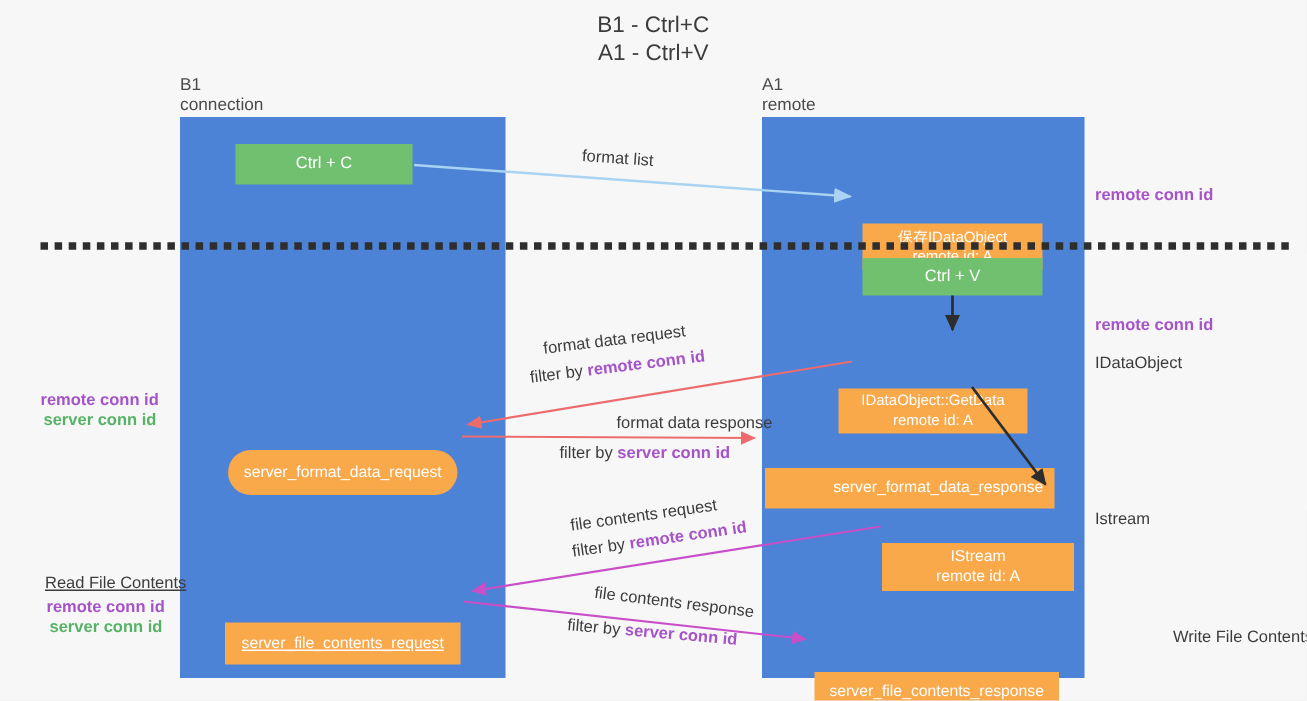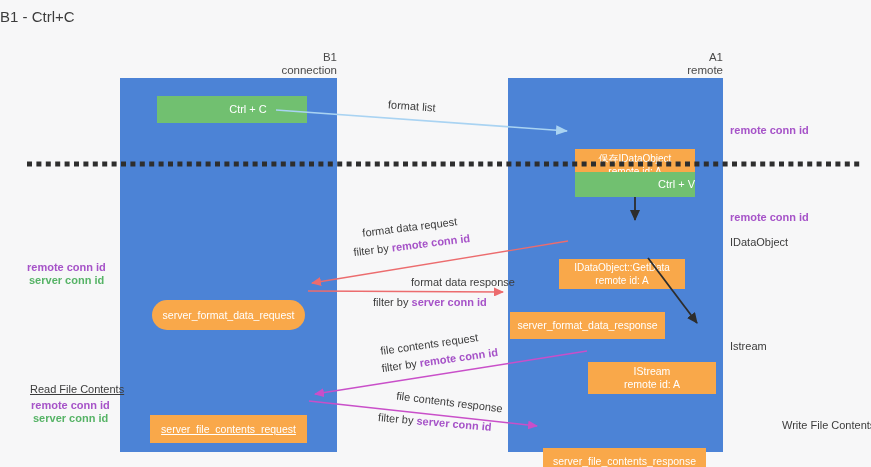--- a/index.html
+++ b/index.html
@@ -6,23 +6,23 @@
     --blue:#4c83d6; --green:#71c070; --orange:#f9a84a; --purple:#a653c8;
     --green_text:#56b366; --salmon:#ec6c6e; --magenta:#c94fc9;
     --light_blue:#a9d3f2; --dark:#3c3c3c; --background:#f7f7f8; --dash:#2e2e2e;
   }
   html,body{margin:0;padding:0;}
   body{font-family:"Liberation Sans", sans-serif; background:#e9e9e9;}
   .canvas{
     position:relative; width:871px; height:467px; background:var(--background);
     overflow:hidden; margin:0 auto;
   }
-  .title{position:absolute; top:7px; left:0; right:0; 
+  .title{position:absolute; top:7px; left:0; right:0; text-align:center;
     font-size:15px; color:var(--dark); line-height:19px;}
-  .col-header{position:absolute; text-align:right; font-size:11.5px;
+  .col-header{position:absolute; text-align:left; font-size:11.5px;
     color:#4a4a4a; line-height:13px;}
   .column{position:absolute; top:78px; height:374px; background:var(--blue);}
   .node{position:absolute; display:flex; flex-direction:column; align-items:center;
     justify-content:center; color:#fff; text-align:center; font-size:10.5px; line-height:13px;}
   .green-box{background:var(--green);}
   .orange-box{background:var(--orange);margin-top:32px;}
   .side-label{position:absolute; font-size:11px; white-space:nowrap; line-height:13px;}
   .purple{color:var(--purple); font-weight:700;}
   .greentxt{color:var(--green_text); font-weight:700;}
   .dark{color:var(--dark);}
@@ -30,57 +30,58 @@
   .flow-label .hl{color:var(--purple); font-weight:700;}
   svg.overlay{position:absolute; left:0; top:0; pointer-events:none;}
 </style>
 </head>
 <body>
 
 <div class="canvas">
 
   <div class="title">
     <div>B1 - Ctrl+C</div>
+    <div>A1 - Ctrl+V</div>
   </div>
 
   <div class="col-header" style="left:120px; top:51px; width:217px;">
     <div>B1</div>
     <div>connection</div>
   </div>
   <div class="col-header" style="left:508px; top:51px; width:215px;">
     <div>A1</div>
     <div>remote</div>
   </div>
 
   <div class="column" style="left:120px; width:217px;"></div>
   <div class="column" style="left:508px; width:215px;"></div>
 
-  <div class="node green-box" style="left:157px; top:96px; width:118px; height:27px; font-size:11px;padding-left:32px;">
+  <div class="node green-box" style="left:157px; top:96px; width:118px; height:27px; font-size:11px;">
     <span>Ctrl + C</span>
   </div>
 
   <div class="node orange-box" style="left:575px; top:117px; width:120px; height:31px; font-size:10px;">
     <span>保存IDataObject</span>
     <span>remote id: A</span>
   </div>
 
-  <div class="node green-box" style="left:575px; top:172px; width:120px; height:25px; font-size:11px;align-items:flex-end;">
+  <div class="node green-box" style="left:575px; top:172px; width:120px; height:25px; font-size:11px;">
     <span>Ctrl + V</span>
   </div>
 
   <div class="node orange-box" style="left:559px; top:227px; width:126px; height:30px; font-size:10px;">
     <span>IDataObject::GetData</span>
     <span>remote id: A</span>
   </div>
 
   <div class="node orange-box" style="left:152px; top:268px; width:153px; height:30px;border-radius:15px;">
     <span>server_format_data_request</span>
   </div>
 
-  <div class="node orange-box" style="left:510px; top:280px; width:155px; height:27px;">
+  <div class="node orange-box" style="left:510px; top:280px; width:155px; height:27px;padding-left:38px;">
     <span>server_format_data_response</span>
   </div>
 
   <div class="node orange-box" style="left:588px; top:330px; width:128px; height:32px;">
     <span>IStream</span>
     <span>remote id: A</span>
   </div>
 
   <div class="node orange-box" style="left:150px; top:383px; width:157px; height:28px;text-decoration:underline;">
     <span>server_file_contents_request</span>

